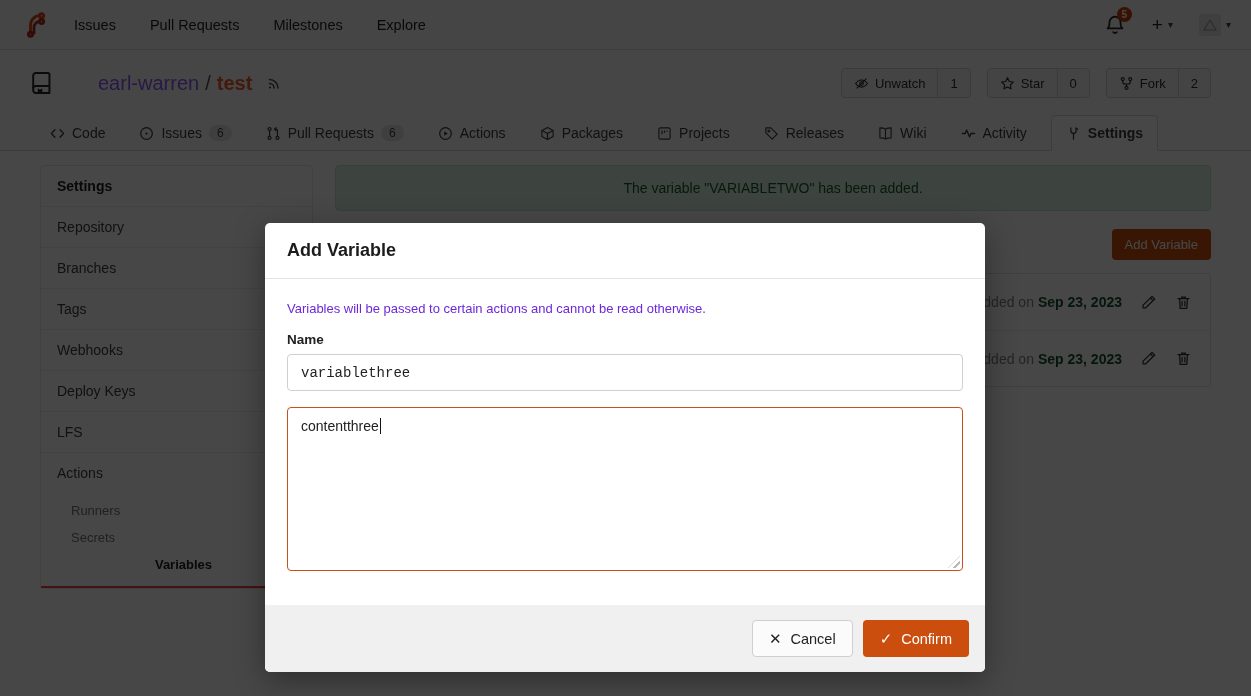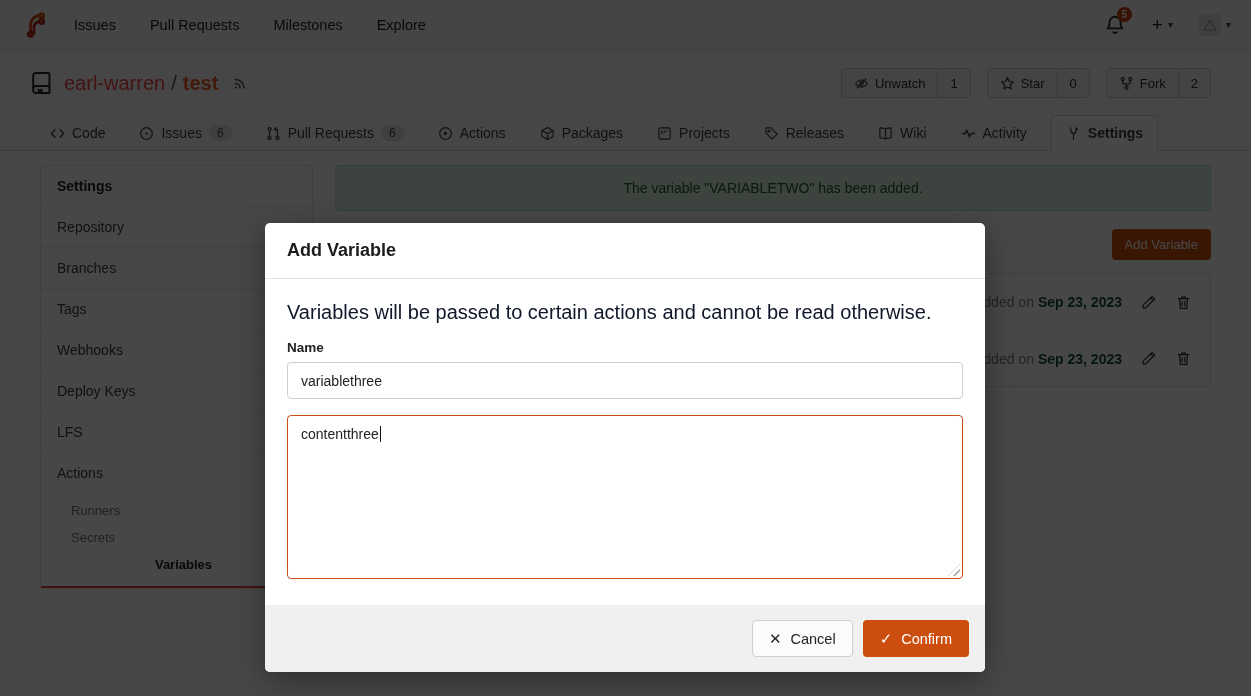--- a/index.html
+++ b/index.html
@@ -17,21 +17,21 @@
   .bell-badge { position:absolute; top:-7px; right:-6px; min-width:15px; height:15px; border-radius:8px; background:#c4420c; color:#fff; font-size:10px; font-weight:bold; display:flex; align-items:center; justify-content:center; padding:0 3px; }
   .nav-group { display:flex; align-items:center; gap:5px; color:#2a2a2a; cursor:pointer; }
   .plus-glyph { font-size:19px; line-height:1; }
   .caret { font-size:10px; color:#444; }
   .avatar-box { width:22px; height:22px; background:#e3e3e3; border-radius:3px; display:flex; align-items:center; justify-content:center; }
 
   
   .repo-header { display:flex; align-items:center; padding:18px 40px 14px 28px; background:#fbfbfb; }
   .repo-icon { width:26px; height:26px; color:#2a2a2a; margin-right:10px; }
   .repo-title { font-size:20px; display:flex; align-items:center; gap:6px; }
-  .repo-owner { color:#ef4444; text-decoration:none; cursor:pointer; }
+  .repo-owner { color:#8b5cf6; text-decoration:none; cursor:pointer;margin-left:34px; }
   .repo-slash { color:#555; }
   .repo-name { color:#ef5b2b; font-weight:bold; text-decoration:none; cursor:pointer; }
   .rss-icon { width:16px; height:16px; color:#444; margin-left:8px; }
   .repo-actions { margin-left:auto; display:flex; gap:16px; }
   .btn-group { display:flex; height:30px; border:1px solid #cfcfcf; border-radius:4px; overflow:hidden; background:#f4f4f4; font-size:13px; color:#2b2b2b; }
   .btn-main { display:flex; align-items:center; gap:6px; padding:0 12px; cursor:pointer; }
   .btn-count { display:flex; align-items:center; padding:0 12px; border-left:1px solid #cfcfcf; cursor:pointer; }
   .bicon { width:15px; height:15px; }
 
   
@@ -61,23 +61,23 @@
   .var-row + .var-row { border-top:1px solid #ededed; }
   .row-meta { font-size:14px; color:#808080; }
   .row-meta b { color:#14532d; font-weight:600; margin-left:4px; }
   .row-icon { width:17px; height:17px; color:#333; cursor:pointer; }
 
   
   .dimmer { position:absolute; inset:0; background:rgba(0,0,0,0.72); z-index:50; }
   .modal { position:absolute; left:265px; top:223px; width:720px; height:449px; background:#fff; border-radius:5px; z-index:60; box-shadow:0 8px 30px rgba(0,0,0,.35); display:flex; flex-direction:column; }
   .modal-header { padding:17px 22px; font-size:18px; font-weight:bold; color:#1c1c1c; border-bottom:1px solid #e4e4e4; }
   .modal-body { padding:22px; flex:1; }
-  .modal-desc { font-size:20px; color:#0f172a; margin-bottom:16px; }
+  .modal-desc { font-size:13px; color:#6d28d9; margin-bottom:16px; }
   .field-label { font-size:13.5px; font-weight:bold; color:#222; margin-bottom:7px; }
-  .name-input { width:100%; height:37px; border:1px solid #cfcfcf; border-radius:4px; padding:0 13px; font-size:14px; font-family:Liberation Sans, sans-serif; color:#222; margin-bottom:16px; outline:none; }
+  .name-input { width:100%; height:37px; border:1px solid #cfcfcf; border-radius:4px; padding:0 13px; font-size:14px; font-family:Liberation Mono, monospace; color:#222; margin-bottom:16px; outline:none; }
   .value-area { position:relative; width:100%; height:164px; border:1px solid #c8501a; border-radius:4px; padding:10px 13px; font-size:14px; background:#fff; }
   .misspell { text-decoration-style:wavy; text-decoration-color:#d93025; text-decoration-skip-ink:none; }
   .text-caret { display:inline-block; width:1.5px; height:16px; background:#111; vertical-align:text-bottom; margin-left:1px; }
   .resize-handle { position:absolute; right:2px; bottom:2px; width:12px; height:12px;
      background:repeating-linear-gradient(135deg, transparent 0 3px, #b9b9b9 3px 4.5px); clip-path:polygon(100% 0, 100% 100%, 0 100%); }
   .modal-footer { background:#f0f0f0; border-radius:0 0 5px 5px; height:67px; display:flex; align-items:center; justify-content:flex-end; gap:10px; padding:0 16px; }
   .btn { display:flex; align-items:center; gap:9px; height:37px; padding:0 16px; border-radius:4px; font-size:14.5px; cursor:pointer; border:1px solid transparent; font-family:"Liberation Sans", sans-serif; }
   .btn-cancel { background:#fbfbfb; border-color:#cfcfcf; color:#222; }
   .btn-confirm { background:#cc4e0e; color:#fff; }
   .btn .glyph { font-size:15px; }

